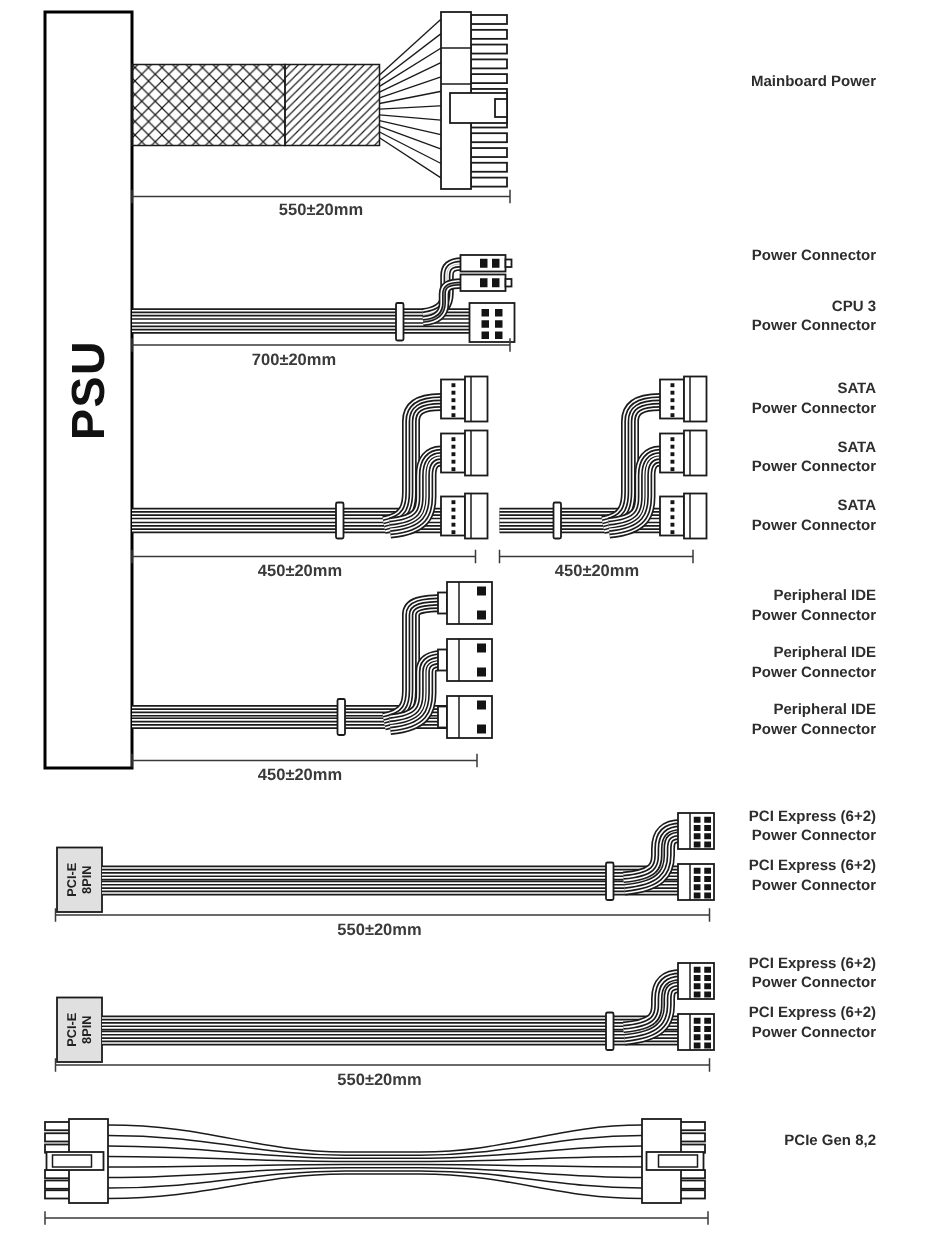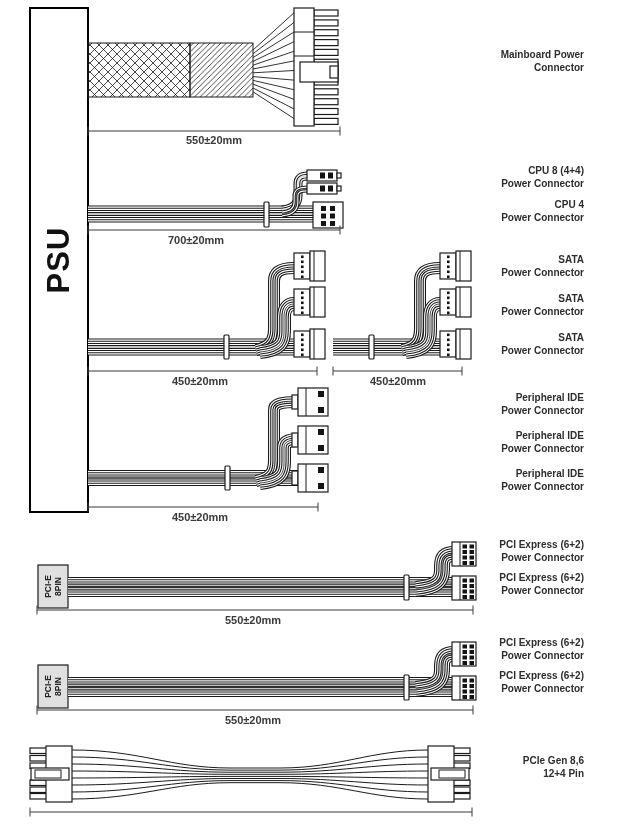--- a/index.html
+++ b/index.html
@@ -387,28 +387,26 @@
   <span>PCI-E
 8PIN</span>
 </div>
 <div class="plug-label" style="left:38px;top:665px;">
   <span>PCI-E
 8PIN</span>
 </div>
 
 <div class="lbl" style="top:48px">
   <div>Mainboard Power</div>
-      <div>Connector</div>
     </div>
 <div class="lbl" style="top:164px">
-  <div>CPU 8 (4+4)</div>
       <div>Power Connector</div>
     </div>
 <div class="lbl" style="top:198px">
-  <div>CPU 4</div>
+  <div>CPU 3</div>
       <div>Power Connector</div>
     </div>
 <div class="lbl" style="top:253px">
   <div>SATA</div>
       <div>Power Connector</div>
     </div>
 <div class="lbl" style="top:292px">
   <div>SATA</div>
       <div>Power Connector</div>
     </div>
@@ -438,22 +436,21 @@
     </div>
 <div class="lbl" style="top:636px">
   <div>PCI Express (6+2)</div>
       <div>Power Connector</div>
     </div>
 <div class="lbl" style="top:669px">
   <div>PCI Express (6+2)</div>
       <div>Power Connector</div>
     </div>
 <div class="lbl" style="top:754px">
-  <div>PCIe Gen 8,6</div>
-      <div>12+4 Pin</div>
+  <div>PCIe Gen 8,2</div>
     </div>
 
 <span class="dim" style="left:214px;top:134px">550±20mm</span>
 <span class="dim" style="left:196px;top:234px">700±20mm</span>
 <span class="dim" style="left:200px;top:375px">450±20mm</span>
 <span class="dim" style="left:398px;top:375px">450±20mm</span>
 <span class="dim" style="left:200px;top:511px">450±20mm</span>
 <span class="dim" style="left:253px;top:614px">550±20mm</span>
 <span class="dim" style="left:253px;top:714px">550±20mm</span>
 <span class="dim" style="left:250px;top:864px">600±20mm</span>

